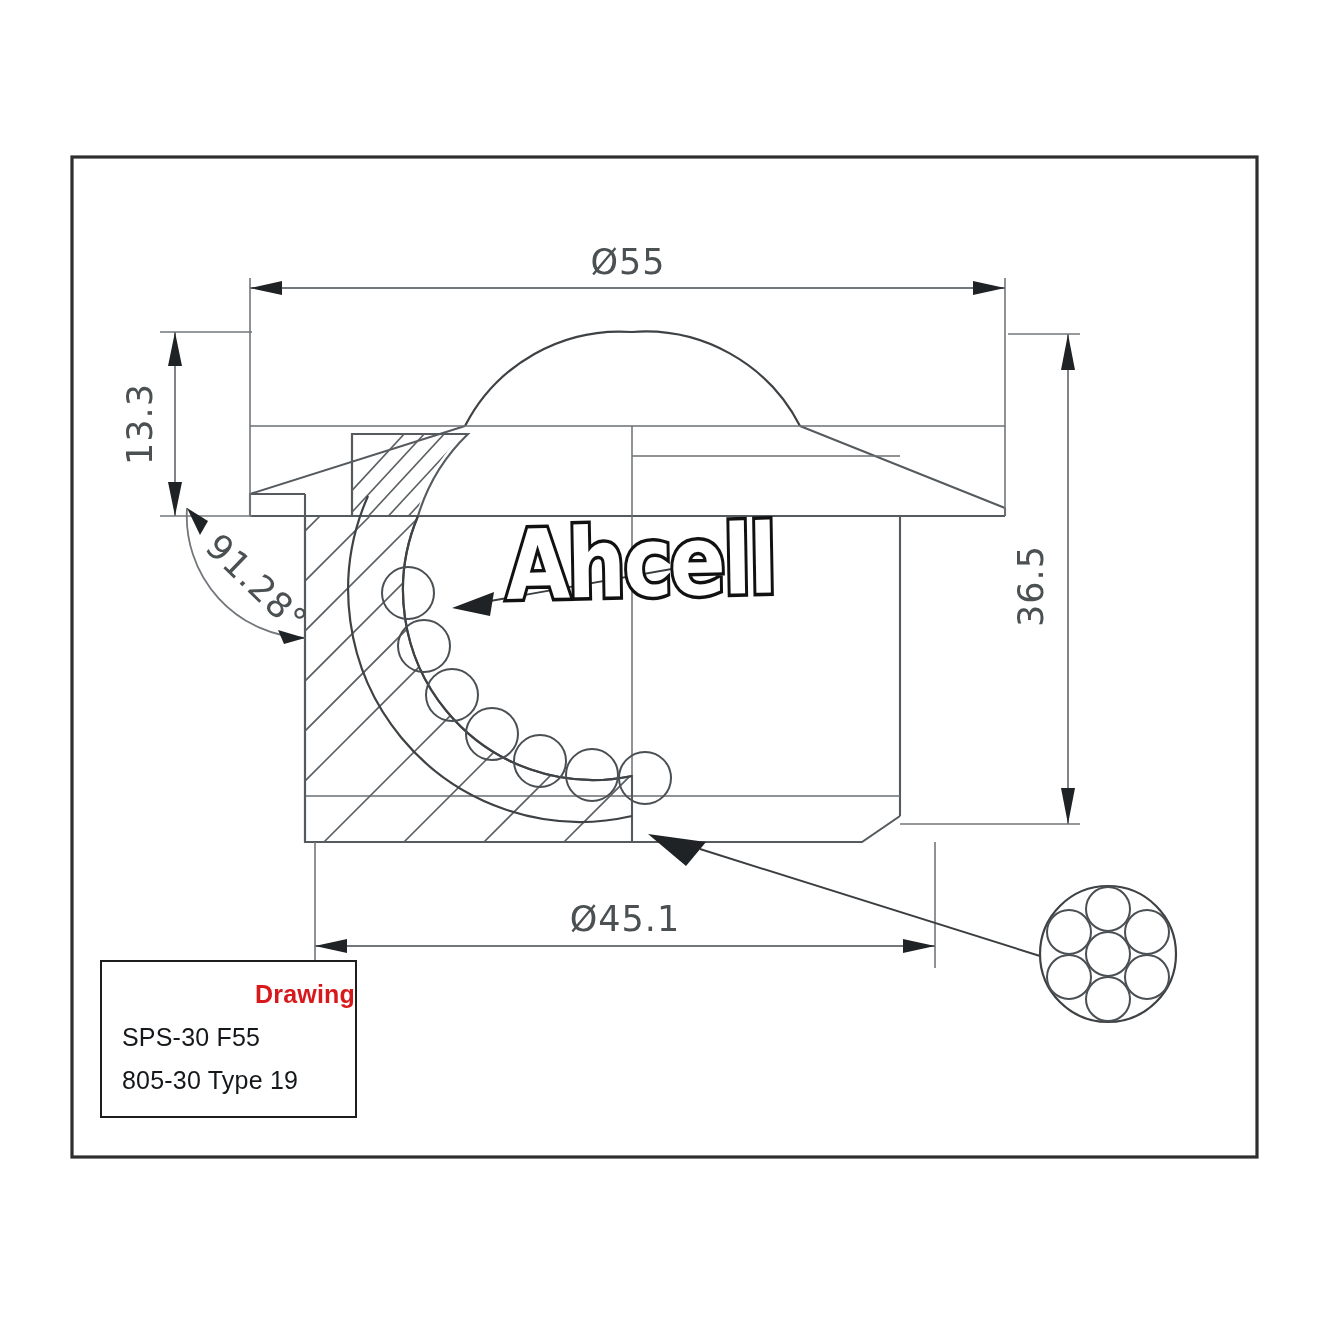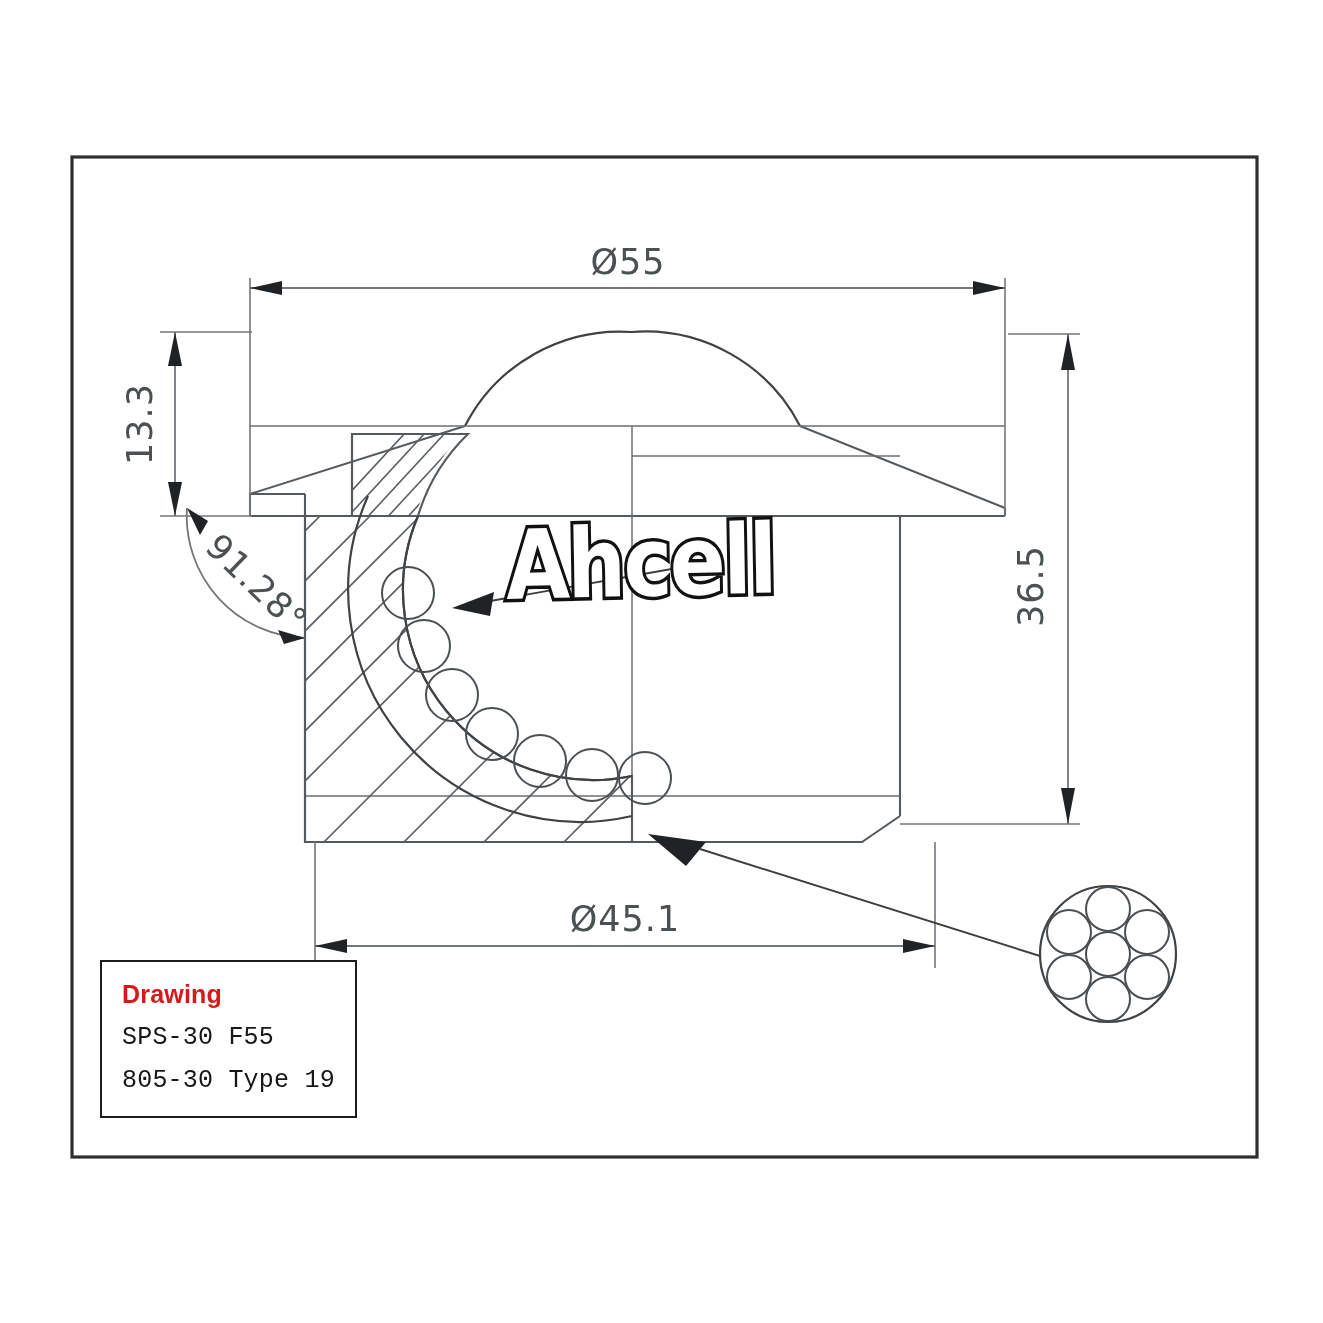--- a/index.html
+++ b/index.html
@@ -108,23 +108,24 @@
     box-sizing: border-box;
     padding: 18px 0 0 20px;
   }
   #titleblock .tb-head {
     font-family: "Liberation Sans", sans-serif;
     font-size: 25px;
     font-weight: 700;
     color: #d8191b;
     margin: 0 0 14px 0;
     letter-spacing: 0.2px;
+    text-align: right;
   }
   #titleblock .tb-line {
-    font-family: Liberation Mono, monospace;
+    font-family: Liberation Sans, sans-serif;
     font-size: 25px;
     color: #15181a;
     margin: 0 0 14px 0;
     letter-spacing: 0.2px;
   }
 </style>
 </head>
 <body>
 
 <div id="sheet">

